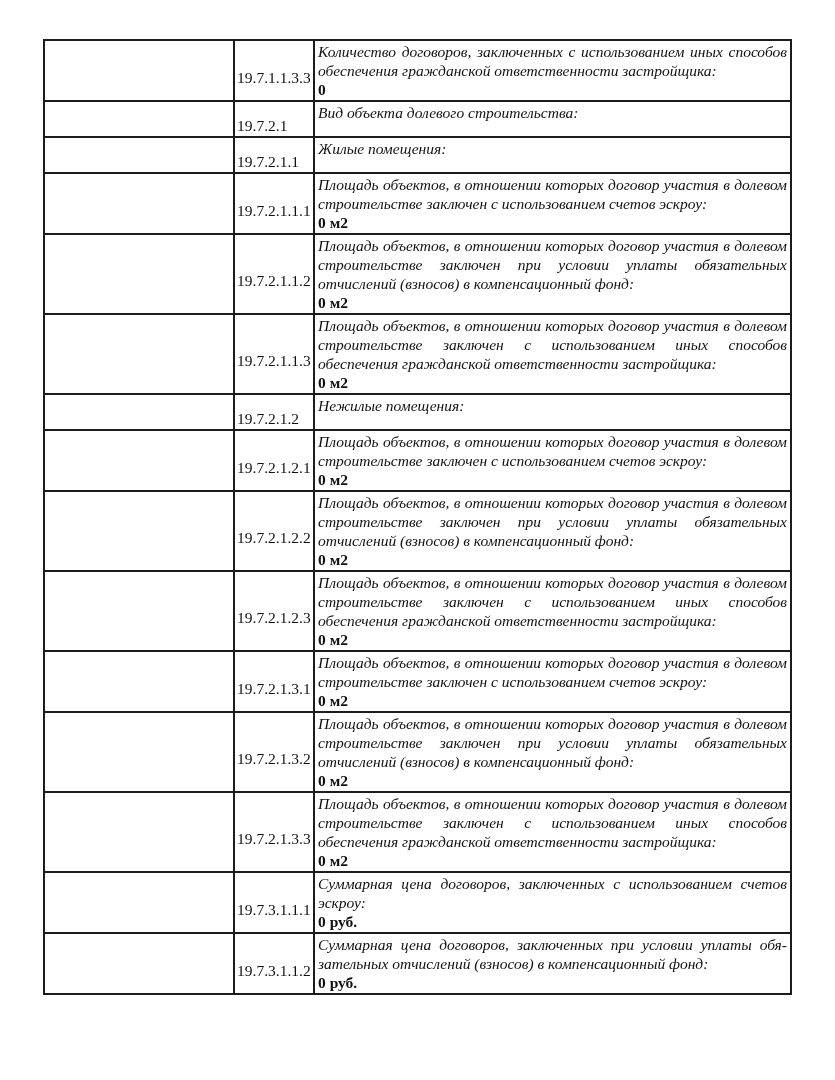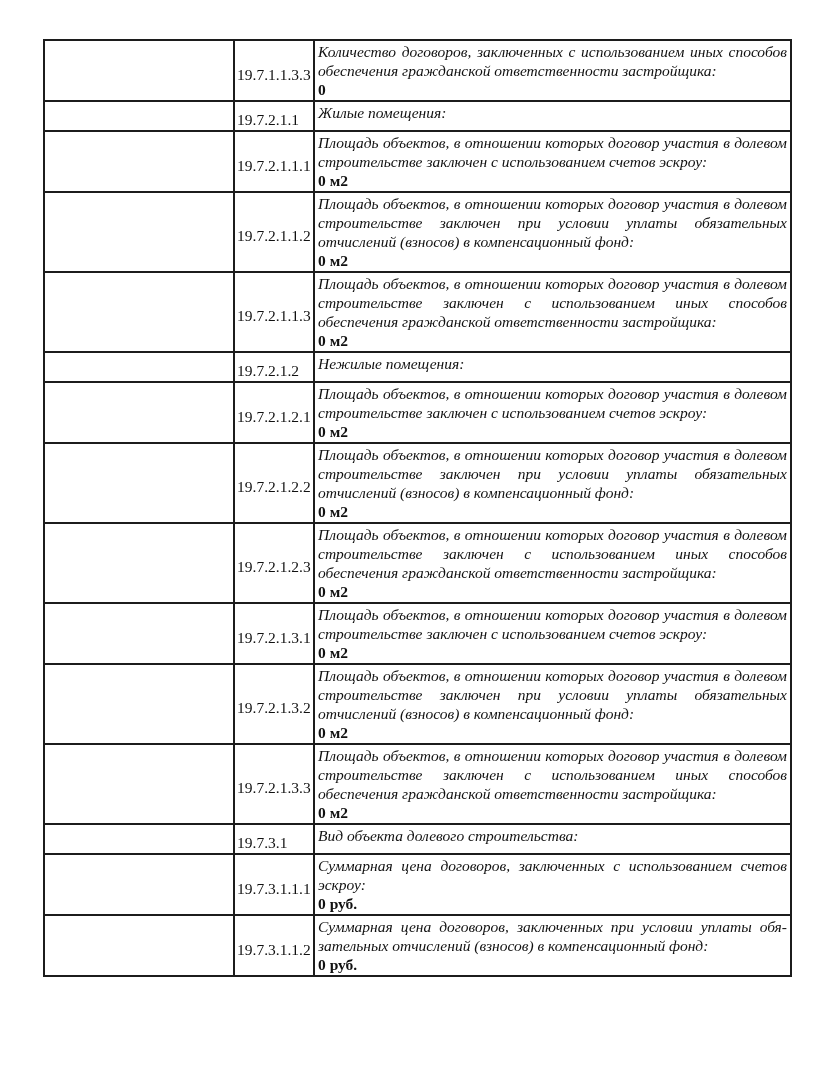--- a/index.html
+++ b/index.html
@@ -25,21 +25,21 @@
     line-height:19px;
   }
   .doc-table td{
     border:2px solid var(--border-color);
     vertical-align:middle;
     overflow:hidden;
   }
   td.c-empty{width:190px;}
   td.c-code{
     width:80px;
-    padding:8px 1px 1px 2px;
+    padding:14px 1px 1px 2px;
     white-space:nowrap;
     vertical-align:middle;
   }
   td.c-content{
     width:477px;
     padding:1px 3px;
     vertical-align:top;
   }
   .txt{
     text-align:justify;
@@ -60,20 +60,28 @@
     <tr>
       <td class="c-empty"></td>
       <td class="c-code">19.7.1.1.3.3</td>
       <td class="c-content">
         <div class="txt">Количество договоров, заключенных с использованием иных спо­собов обеспечения гражданской ответственности застройщика:</div>
         <div class="val">0</div>
       </td>
     </tr>
 
 
+    <tr>
+      <td class="c-empty"></td>
+      <td class="c-code">19.7.2.1</td>
+      <td class="c-content">
+        <div class="txt">Вид объекта долевого строительства:</div>
+        <div class="val"></div>
+      </td>
+    </tr>
 
     <tr>
       <td class="c-empty"></td>
       <td class="c-code">19.7.2.1.1</td>
       <td class="c-content">
         <div class="txt">Жилые помещения:</div>
         <div class="val"></div>
       </td>
     </tr>
 
@@ -162,28 +170,20 @@
     <tr>
       <td class="c-empty"></td>
       <td class="c-code">19.7.2.1.3.3</td>
       <td class="c-content">
         <div class="txt">Площадь объектов, в отношении которых договор участия в до­левом строительстве заключен с использованием иных способов обеспечения гражданской ответственности застройщика:</div>
         <div class="val">0 м2</div>
       </td>
     </tr>
 
 
-    <tr>
-      <td class="c-empty"></td>
-      <td class="c-code">19.7.3.1</td>
-      <td class="c-content">
-        <div class="txt">Вид объекта долевого строительства:</div>
-        <div class="val"></div>
-      </td>
-    </tr>
 
 
     <tr>
       <td class="c-empty"></td>
       <td class="c-code">19.7.3.1.1.1</td>
       <td class="c-content">
         <div class="txt">Суммарная цена договоров, заключенных с использованием счетов эскроу:</div>
         <div class="val">0 руб.</div>
       </td>
     </tr>

